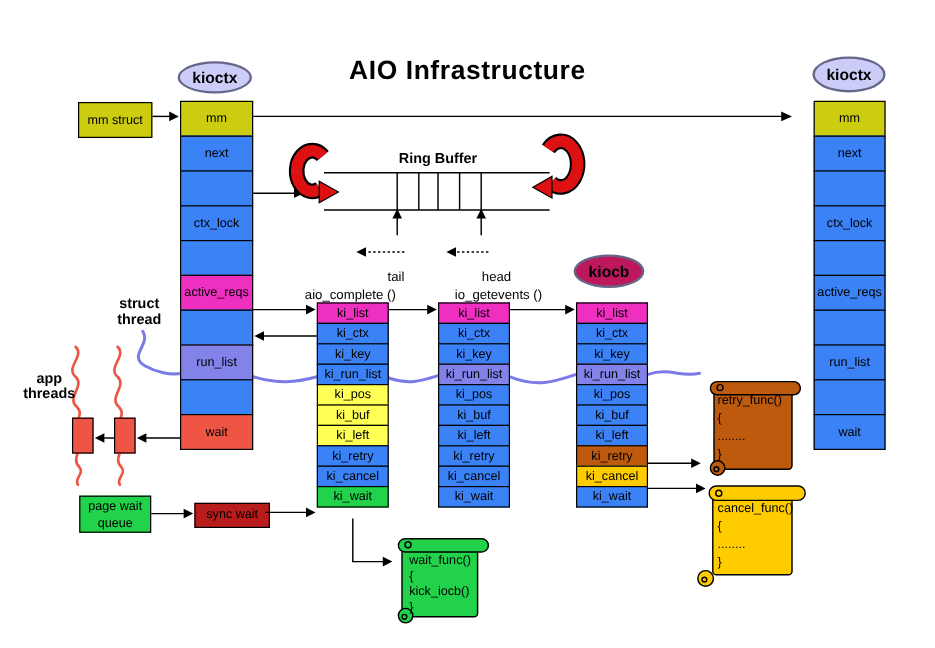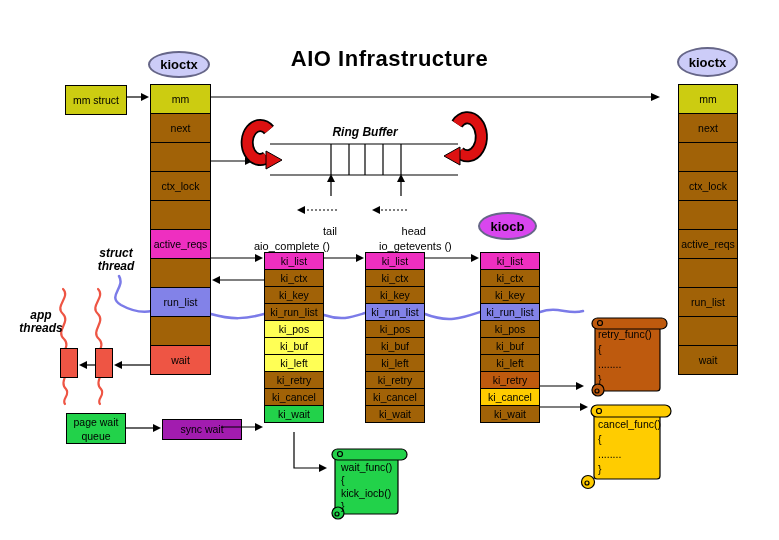--- a/index.html
+++ b/index.html
@@ -2,31 +2,31 @@
 <html><head>
 <meta charset="utf-8">
 <style>
   html,body{margin:0;padding:0;background:#fff;}
   .stage{position:relative;width:779px;height:540px;background:#ffffff;overflow:hidden;
          font-family:"Liberation Sans",sans-serif;color:#000;}
   .layer{position:absolute;left:0;top:0;pointer-events:none;}
   .title{position:absolute;top:46px;left:0;right:0;text-align:center;
          font-size:22px;font-weight:bold;letter-spacing:0.5px;}
   .col{position:absolute;}
-  .cell{box-sizing:border-box;border:1px solid #000;background:#a16207;text-align:center;
+  .cell{box-sizing:border-box;border:1px solid #000;background:#3b82f6;text-align:center;
         font-size:10.5px;white-space:nowrap;overflow:hidden;}
   .cell + .cell{margin-top:-1px;}
   .kx .cell{width:61px;height:30px;line-height:28px;}
   .kx2 .cell{width:60px;height:30px;line-height:28px;}
   .kb .cell{width:60px;height:18px;line-height:16px;}
   .box{position:absolute;box-sizing:border-box;border:1px solid #000;text-align:center;
        font-size:10.5px;}
   .ellipse{position:absolute;box-sizing:border-box;border:2px solid #666688;border-radius:50%;
            font-weight:bold;font-size:13px;text-align:center;}
-  .boldlbl{position:absolute;font-weight:bold;font-size:12px;text-align:center;line-height:13px;font-style:italic;}
+  .boldlbl{position:absolute;font-weight:bold;font-size:12px;text-align:center;line-height:13px;}
   .lbl{position:absolute;font-size:11px;white-space:nowrap;margin-top:30px;}
   .scrolltext{position:absolute;font-size:10.5px;line-height:15px;z-index:6;}
   .scrolltext div{height:15px;}
   .st-tight{line-height:13px;}
   .st-tight div{height:13px;}
 </style>
 </head>
 <body>
 
 <div class="stage">
@@ -38,21 +38,21 @@
          C400,310 410,318 425,314 C448,323 462,318 480,312
          C505,308 515,316 540,312 C558,306 568,315 583,311" stroke="#7B7BE8"></path>
     <path fill="none" stroke-width="2.2" stroke-linecap="round" d="M63,289 C71,297 54,306 63,314 C71,322 55,331 64,339 C72,347 57,356 65,364 C72,372 58,381 66,389 C71,395 61,399 65,404" stroke="#EE5544"></path>
     <path fill="none" stroke-width="2.2" stroke-linecap="round" d="M98,289 C106,297 89,306 98,314 C106,322 90,331 99,339 C107,347 92,356 100,364 C107,372 93,381 101,389 C106,395 96,399 100,404" stroke="#EE5544"></path>
   </svg>
 
   <div class="title">AIO Infrastructure</div>
 
   <div class="ellipse" style="left: 148px; top: 51px; width: 62px; height: 27px; line-height: 24px; background-color: rgb(204, 204, 248);">kioctx</div>
   <div class="ellipse" style="left: 677px; top: 47px; width: 61px; height: 30px; line-height: 27px; background-color: rgb(204, 204, 248);">kioctx</div>
-  <div class="ellipse" style="left: 478px; top: 212px; width: 59px; height: 28px; line-height: 25px; background-color: #d946ef;">kiocb</div>
+  <div class="ellipse" style="left: 478px; top: 212px; width: 59px; height: 28px; line-height: 25px; background-color: #be185d;">kiocb</div>
 
   <div class="box" style="left: 65px; top: 85px; width: 62px; height: 30px; line-height: 28px; background-color: rgb(204, 204, 17);">mm struct</div>
 
   <div class="col kx" style="left:150px;top:84px;">
     <div class="cell" style="background-color: rgb(204, 204, 17);">mm</div>
     <div class="cell">next</div>
     <div class="cell"></div>
     <div class="cell">ctx_lock</div>
     <div class="cell"></div>
     <div class="cell" style="background-color: rgb(238, 47, 192);">active_reqs</div>
@@ -114,21 +114,21 @@
     <div class="cell">ki_wait</div>
   </div>
 
   <div class="box" style="left: 60px; top: 348px; width: 18px; height: 30px; background-color: rgb(238, 85, 68);"></div>
   <div class="box" style="left: 95px; top: 348px; width: 18px; height: 30px; background-color: rgb(238, 85, 68);"></div>
 
   <div class="box" style="left: 66px; top: 413px; width: 60px; height: 31px; line-height: 14px; padding-top: 1px; background-color: rgb(34, 210, 74);">
     <div>page wait</div>
     <div>queue</div>
   </div>
-  <div class="box" style="left: 162px; top: 419px; width: 80px; height: 21px; line-height: 19px; background-color: #a21caf;">sync wait</div>
+  <div class="box" style="left: 162px; top: 419px; width: 63px; height: 21px; line-height: 19px; background-color: #b91c1c;">sync wait</div>
 
   <div class="boldlbl" style="left:88px;top:247px;width:56px;">
     <div>struct</div>
     <div>thread</div>
   </div>
   <div class="boldlbl" style="left:12px;top:309px;width:58px;">
     <div>app</div>
     <div>threads</div>
   </div>
   <div class="boldlbl" style="left:320px;top:126px;width:90px;">Ring Buffer</div>

